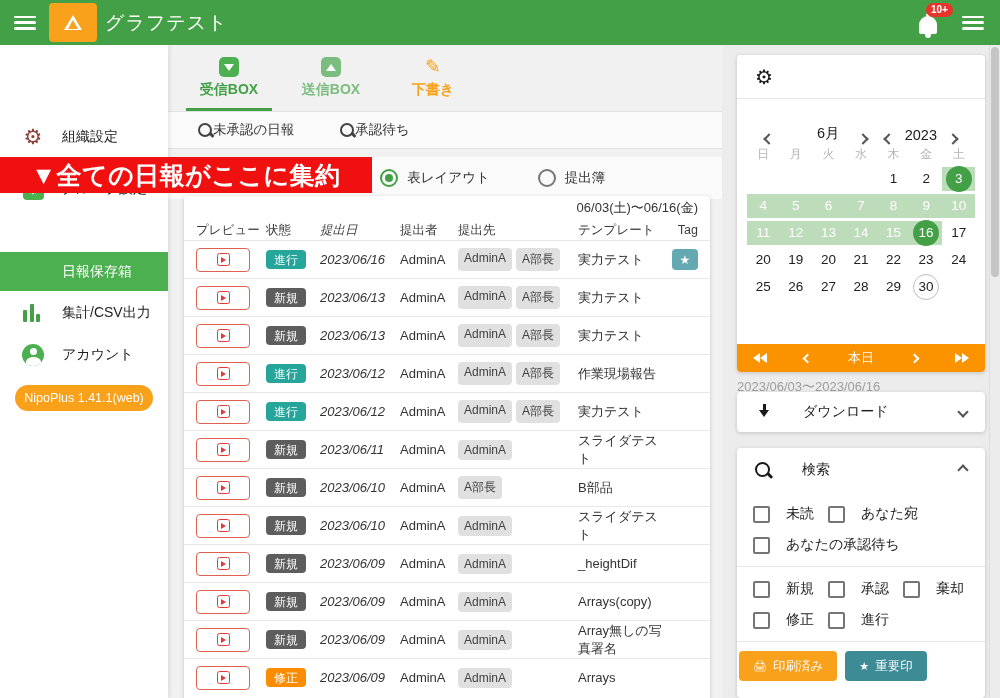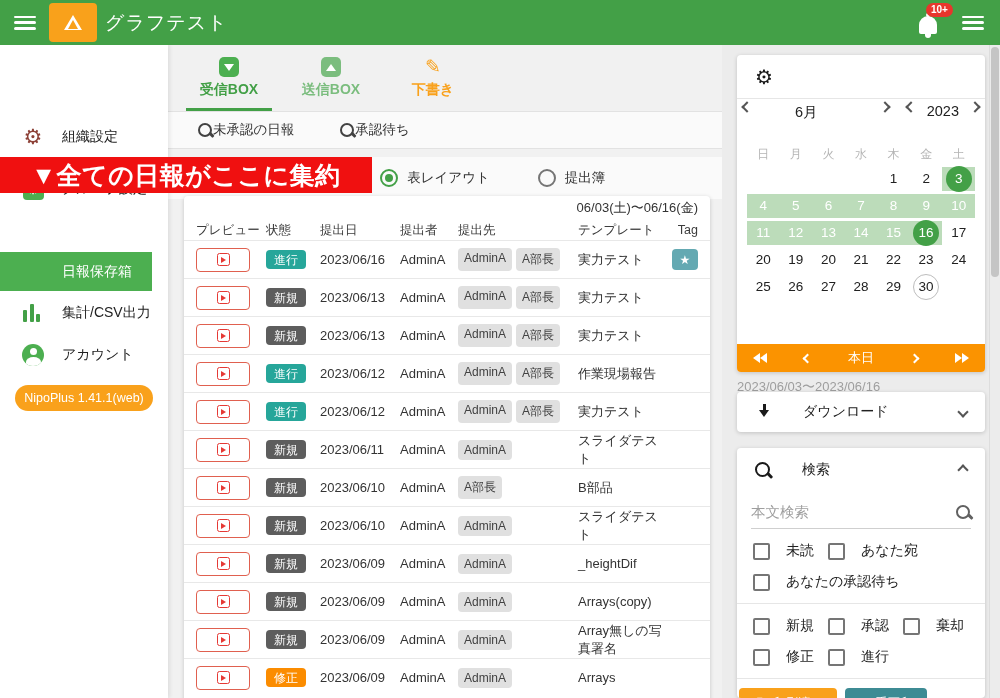--- a/index.html
+++ b/index.html
@@ -31,21 +31,21 @@
   
   .sidebar { position:absolute; top:45px; left:0; width:168px; height:653px; background:#fff;
              box-shadow:2px 0 4px rgba(0,0,0,.08); z-index:10; }
   .side-item { position:absolute; left:0; width:168px; display:flex; align-items:center; cursor:pointer; }
   .side-item .lbl { font-size:14px; color:#212121; margin-left:17px; }
   .icon-slot { width:24px; display:flex; justify-content:center; margin-left:21px; }
   .gear-glyph { font-size:21px; color:#8d4137; line-height:1; }
   .group-icon { width:21px; height:21px; background:#4caf50; border-radius:4px; color:#fff;
                 display:flex; align-items:center; justify-content:center; font-size:14px; }
   .divider-h { position:absolute; left:0; width:168px; height:1px; background:#e0e0e0; }
-  .side-active { position:absolute; top:207px; left:0; width:152px; height:39px; background:#4caf50;
+  .side-active { position:absolute; top:207px; left:0; width:168px; height:39px; background:#4caf50;
                  display:flex; align-items:center; cursor:pointer; }
   .side-active .lbl { color:#fff; font-size:14px; margin-left:62px; }
   .chart-icon { width:20px; height:18px; display:flex; align-items:flex-end; gap:2.5px; }
   .chart-icon i { background:#43a047; width:4px; border-radius:1px; }
   .chart-icon i:nth-child(1){height:12px;} .chart-icon i:nth-child(2){height:18px;} .chart-icon i:nth-child(3){height:8px;}
   .person-icon { width:22px; height:22px; border-radius:50%; background:#4caf50; position:relative; overflow:hidden; }
   .person-icon::before { content:""; position:absolute; top:4px; left:7.5px; width:7px; height:7px; background:#fff; border-radius:50%; }
   .person-icon::after { content:""; position:absolute; top:13px; left:3.5px; width:15px; height:10px; background:#fff; border-radius:50% 50% 0 0; }
   .version-pill { position:absolute; top:340px; left:15px; width:138px; height:26px; background:#f9a11b;
                   border-radius:13px; color:#fff; font-size:12.5px; display:flex; align-items:center; justify-content:center; cursor:pointer; }
@@ -87,42 +87,42 @@
   .radio-opt .r-label { font-size:13.5px; color:#333; }
   .radio-opt:nth-child(1){ margin-left:27px; } .radio-opt:nth-child(2){ margin-left:48px; } .radio-opt:nth-child(3){ margin-left:48px; }
 
   .table-card { position:absolute; top:151px; left:16px; width:526px; height:631px; background:#fff;
                 border-radius:4px 4px 0 0; box-shadow:0 1px 4px rgba(0,0,0,.18); }
   .card-toprow { height:24px; display:flex; align-items:center; justify-content:flex-end; padding-right:12px; }
   .date-range { font-size:13px; color:#333; }
   .thead { height:20px; display:flex; align-items:center; padding:0 12px; }
   .th { font-size:12.5px; color:#3c3c3c; }
   .trow { height:38px; display:flex; align-items:center; padding:0 12px; border-top:1px solid #e8e8e8; }
-  .c-preview { width:70px; } .c-status { width:54px; } .c-date { width:80px; } .c-sub { width:58px; }
+  .c-preview { width:70px; } .c-status { width:54px; } .c-date { width:80px;font-style:italic; } .c-sub { width:58px; }
   .c-rcpt { width:120px; display:flex; gap:4px; } .c-tpl { flex:1; } .c-tag { width:30px; text-align:right; }
   .pv-btn { width:54px; height:24px; border:1.5px solid #e0604f; border-radius:4px; background:#fff;
             display:flex; align-items:center; justify-content:center; cursor:pointer; }
   .pv-inner { width:13px; height:13px; border:1.5px solid #e53935; border-radius:2.5px; display:flex; align-items:center; justify-content:center; }
   .pv-play { width:0; height:0; border-top:3.5px solid transparent; border-bottom:3.5px solid transparent; border-left:5.5px solid #e53935; margin-left:1px; }
   .badge { display:inline-block; padding:3.5px 8px; border-radius:4px; color:#fff; font-size:12px; line-height:1; }
   .badge.progress { background:#26a69a; } .badge.new { background:#5d5d5d; } .badge.fix { background:#fb8c00; }
   .cell-text { font-size:13px; color:#333; }
   .rcpt-chip { background:#e0e0e0; color:#424242; font-size:12px; padding:3px 6px; border-radius:4px; white-space:nowrap; }
   .star-chip { width:26px; height:21px; background:#64a9b2; border-radius:4px; color:#fff; font-size:12px;
                display:inline-flex; align-items:center; justify-content:center; cursor:pointer; }
   .hscroll { position:absolute; bottom:0; left:0; width:526px; height:7px; background:#f1f1f1; }
   .hscroll i { display:block; width:300px; height:7px; background:#c1c1c1; border-radius:4px; }
 
   
   .rpanel { position:absolute; top:45px; left:722px; width:266px; height:653px; }
   .rcard { position:absolute; left:15px; width:248px; background:#fff; border-radius:4px; box-shadow:0 1px 4px rgba(0,0,0,.18); }
   .cal-card { top:10px; height:317px; overflow:hidden; }
   .cal-gear-row { height:44px; display:flex; align-items:center; border-bottom:1px solid #e6e6e6; }
   .gear-dark { font-size:20px; color:#1a1a1a; margin-left:18px; cursor:pointer; line-height:1; }
-  .cal-nav { height:40px; display:flex; align-items:flex-start; padding:0 6px; margin-top:4px; }
+  .cal-nav { height:40px; display:flex; align-items:flex-end; padding:0 28px; margin-top:4px; }
   .chev { width:8px; height:8px; border-left:2px solid #555; border-bottom:2px solid #555; flex:none; cursor:pointer; }
   .chev.l { transform:rotate(45deg); } .chev.r { transform:rotate(-135deg); }
   .cal-month { font-size:14.5px; color:#212121; } .cal-year { font-size:14.5px; color:#212121; }
   .cal-grid { display:grid; grid-template-columns:repeat(7,1fr); padding:0 10px; }
   .dow { height:22px; display:flex; align-items:center; justify-content:center; font-size:12px; color:#b5b5b5; }
   .day { height:27px; display:flex; align-items:center; justify-content:center; font-size:13.5px; color:#212121;
          cursor:pointer; padding:1.5px 0; background-clip:content-box; }
   .day.inrange { background-color:#bcdcba; color:#fff; }
   .day.selected { background-color:#bcdcba; color:#fff; position:relative; }
   .day.selected em { position:absolute; top:50%; left:50%; transform:translate(-50%,-50%); width:26px; height:26px;
@@ -603,24 +603,20 @@
     <span class="section-label">ダウンロード</span>
     <span class="chev down chev-end"></span>
   </div>
 
   <div class="rcard search-card">
     <div class="search-head">
       <span class="sicon-lg"></span>
       <span class="section-label">検索</span>
       <span class="chev up chev-end"></span>
     </div>
-    <div class="search-input-row">
-      <input placeholder="本文検索" style="">
-      <span class="sicon-gray"></span>
-    </div>
     <div class="chk-group" id="chkgroup0">
         <label class="chk-item">
           <span class="chk-box"></span>
           <span class="k-label">未読</span>
         </label>
         <label class="chk-item">
           <span class="chk-box"></span>
           <span class="k-label">あなた宛</span>
         </label>
         <label class="chk-item">

